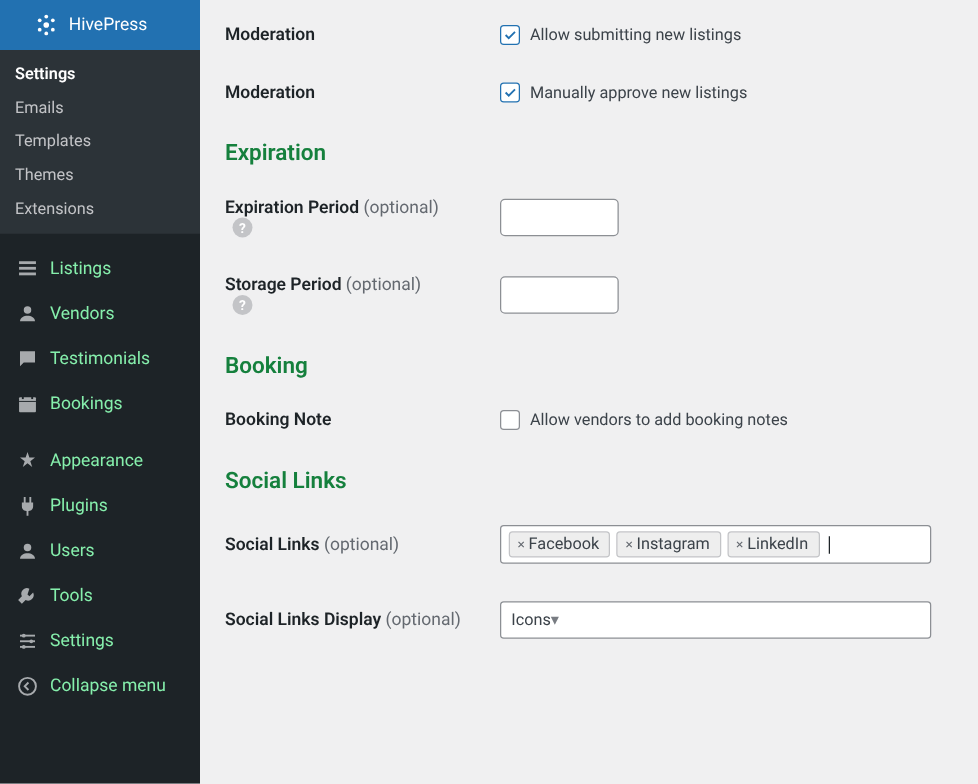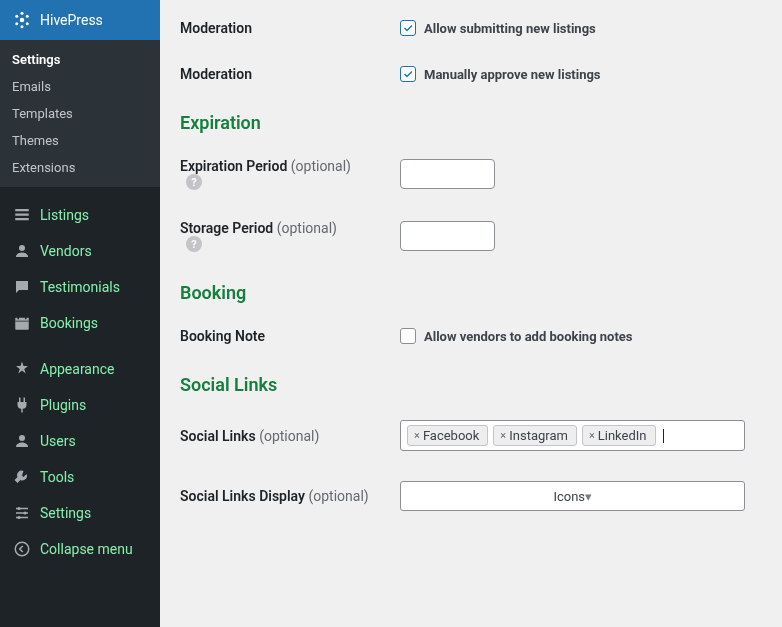--- a/index.html
+++ b/index.html
@@ -1,43 +1,43 @@
 <!DOCTYPE html>
 <html><head>
 <meta charset="utf-8">
 <style>
 * { margin: 0; padding: 0; box-sizing: border-box; }
 body { font-family: -apple-system, BlinkMacSystemFont, "Segoe UI", Roboto, sans-serif; font-size: 13px; color: #3c434a; background: #f0f0f1; width: 782px; height: 627px; overflow: hidden; display: flex; }
 .sidebar { width: 160px; background: #1d2327; color: #f0f0f1; flex-shrink: 0; display: flex; flex-direction: column; }
-.sidebar-header { background: #2271b1; color: #fff; padding: 10px 12px; display: flex; align-items: center; gap: 8px; font-size: 14px; font-weight: 400; position: relative; }
+.sidebar-header { background: #2271b1; color: #fff; padding: 10px 27px; display: flex; align-items: center; gap: 8px; font-size: 14px; font-weight: 400; position: relative; }
 .sidebar-header::after { content: ""; position: absolute; right: -8px; top: 50%; transform: translateY(-50%); border: 8px solid transparent; border-right-color: #f0f0f1; }
 .submenu { background: #2c3338; padding: 6px 0; }
 .submenu-item { padding: 6px 12px; color: #c3c4c7; font-size: 13px; cursor: pointer; }
 .submenu-item.active { color: #fff; font-weight: 600; }
 .menu-section { padding-top: 10px; }
 .menu-item { padding: 8px 12px; color: #86efac; display: flex; align-items: center; gap: 8px; cursor: pointer; font-size: 14px; }
 .menu-icon { width: 20px; height: 20px; display: flex; align-items: center; justify-content: center; color: #a7aaad; flex-shrink: 0; }
 .content { flex: 1; padding: 20px 20px 20px 20px; overflow-y: auto; }
 .form-row { display: flex; align-items: center; margin-bottom: 30px; }
 .form-label { width: 220px; font-weight: 600; color: #1d2327; font-size: 14px; flex-shrink: 0; }
 .optional { font-weight: 400; color: #646970; }
 .form-control { display: flex; align-items: center; gap: 8px; }
 .checkbox { width: 16px; height: 16px; border: 1px solid #8c8f94; border-radius: 3px; background: #fff; display: flex; align-items: center; justify-content: center; cursor: pointer; flex-shrink: 0; }
 .checkbox.checked { border-color: #2271b1; }
 .checkbox.checked svg { display: block; }
 .checkbox svg { display: none; }
-.checkbox-label { color: #3c434a; font-size: 13px; font-weight: bold; }
+.checkbox-label { color: #3c434a; font-size: 13px; }
 .section-heading { font-size: 18px; font-weight: 600; color: #15803d; margin: 10px 0 25px 0; }
 .help-icon { width: 16px; height: 16px; border-radius: 50%; background: #c3c4c7; color: #fff; display: flex; align-items: center; justify-content: center; font-size: 11px; font-weight: 700; margin-left: 6px; cursor: help; }
 .text-input { width: 95px; height: 30px; border: 1px solid #8c8f94; border-radius: 4px; background: #fff; padding: 0 8px; font-size: 14px; }
 .tags-input { display: flex; align-items: center; gap: 5px; border: 1px solid #8c8f94; border-radius: 3px; background: #fff; padding: 4px 6px; width: 345px; }
 .tag { background: #eee; border: 1px solid #c3c4c7; border-radius: 3px; padding: 2px 8px 2px 6px; display: flex; align-items: center; gap: 3px; font-size: 13px; color: #3c434a; }
 .tag-close { color: #646970; font-size: 11px; cursor: pointer; }
 .tags-caret { border-left: 1px solid #1d2327; height: 14px; margin-left: 2px; }
-.select-input { width: 345px; height: 30px; border: 1px solid #8c8f94; border-radius: 3px; background: #fff; padding: 0 8px; display: flex; align-items: center; justify-content: center; cursor: pointer; }
+.select-input { width: 345px; height: 30px; border: 1px solid #8c8f94; border-radius: 3px; background: #fff; padding: 0 8px; display: flex; align-items: center; justify-content: flex-start; cursor: pointer; }
 </style>
 </head>
 <body>
 
 <div class="sidebar">
   <div class="sidebar-header">
     <span class="menu-icon">
       <svg width="18" height="18" viewBox="0 0 24 24" fill="#fff">
           <circle cx="12" cy="12" r="3"></circle>
           <circle cx="5" cy="7" r="2"></circle>

